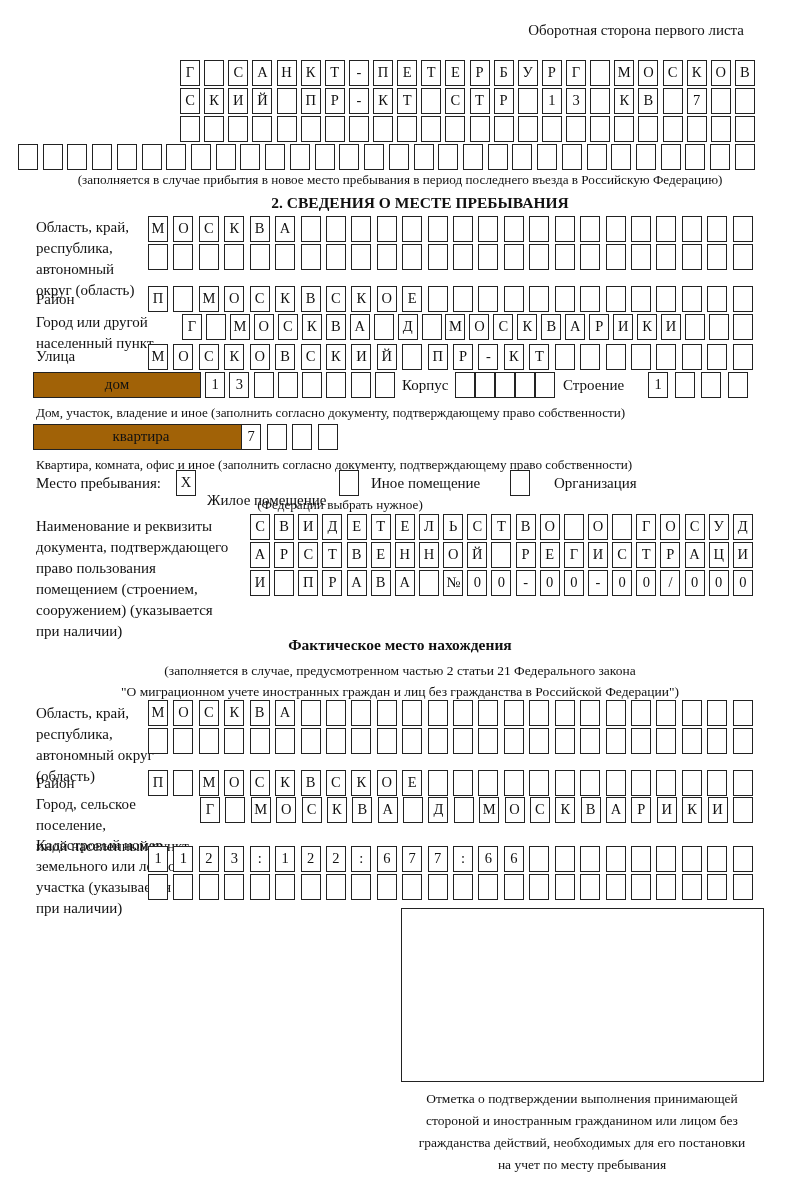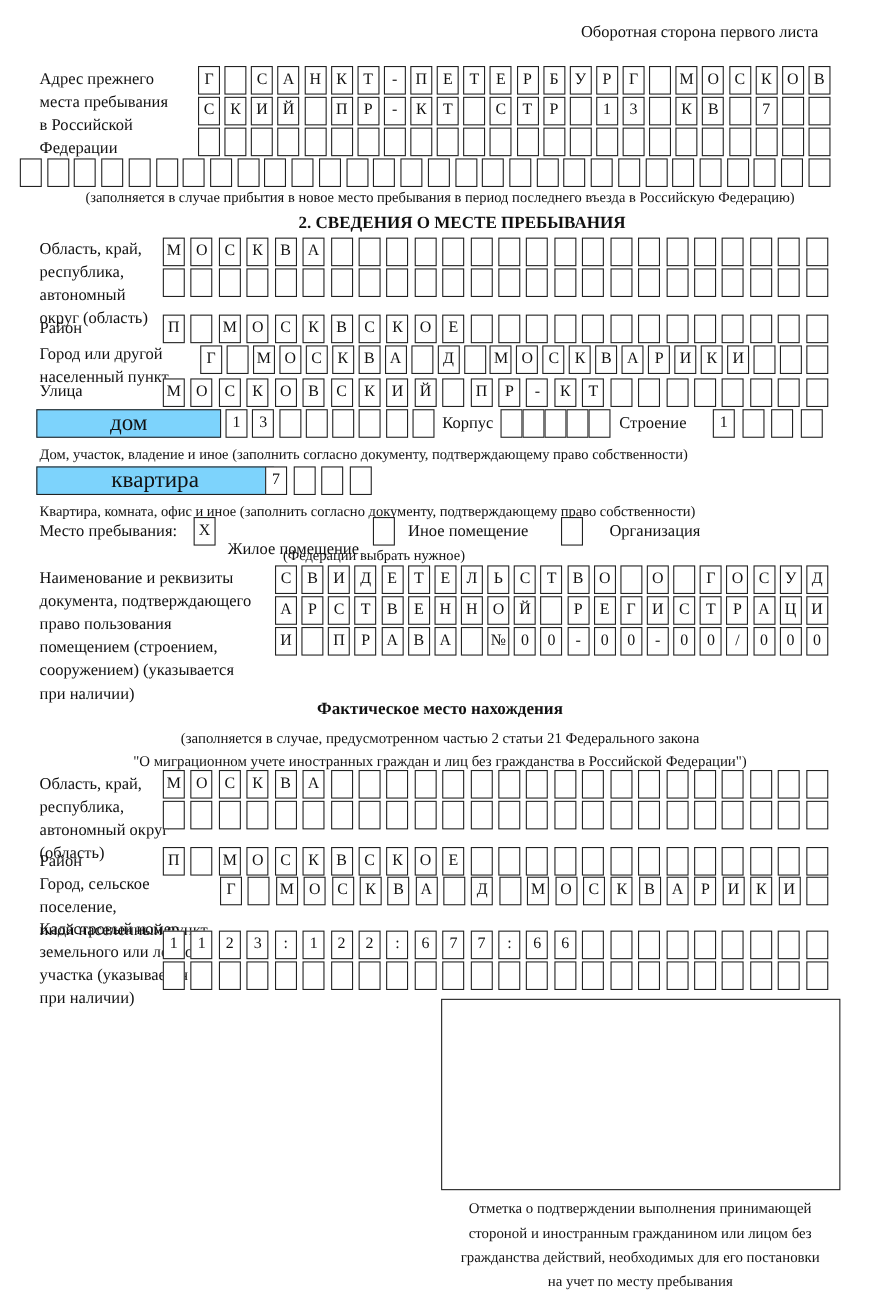--- a/index.html
+++ b/index.html
@@ -7,35 +7,31 @@
         font-family:"Liberation Serif","DejaVu Serif",serif;color:#111;overflow:hidden;}
   .abs{position:absolute;}
   .label{font-size:15px;line-height:21px;white-space:pre-line;}
   .caption{font-size:13.2px;line-height:17px;white-space:pre-line;}
   .title{font-weight:bold;font-size:15.5px;text-align:center;}
   .center{text-align:center;}
   .cells{display:flex;justify-content:space-between;height:28px;}
   .box{box-sizing:border-box;flex:0 0 auto;width:20px;height:26px;border:1.7px solid #222;
        font-size:14.5px;line-height:23px;text-align:center;background:#fff;}
   .wide-box{box-sizing:border-box;border:1.7px solid #222;height:26px;text-align:center;
-       font-size:21px;line-height:23px;background:#7dd3fc;}
+       font-size:15px;line-height:23px;background:#a16207;}
   .inline-label{font-size:15px;line-height:26px;white-space:nowrap;}
   .big-box{box-sizing:border-box;border:1.8px solid #222;background:#fff;}
 </style>
 </head>
 <body>
 
 <div class="page">
 
   <div class="abs" style="top:22px;right:56px;font-size:15px;">Оборотная сторона первого листа</div>
 
-  <div class="abs label" style="left:36px;top:62px;width:142px;">Адрес прежнего
-места пребывания
-в Российской
-Федерации</div>
   <div class="abs cells" style="left:180px;top:60px;width:575px;">
       <span class="box">Г</span>
       <span class="box"></span>
       <span class="box">С</span>
       <span class="box">А</span>
       <span class="box">Н</span>
       <span class="box">К</span>
       <span class="box">Т</span>
       <span class="box">-</span>
       <span class="box">П</span>

